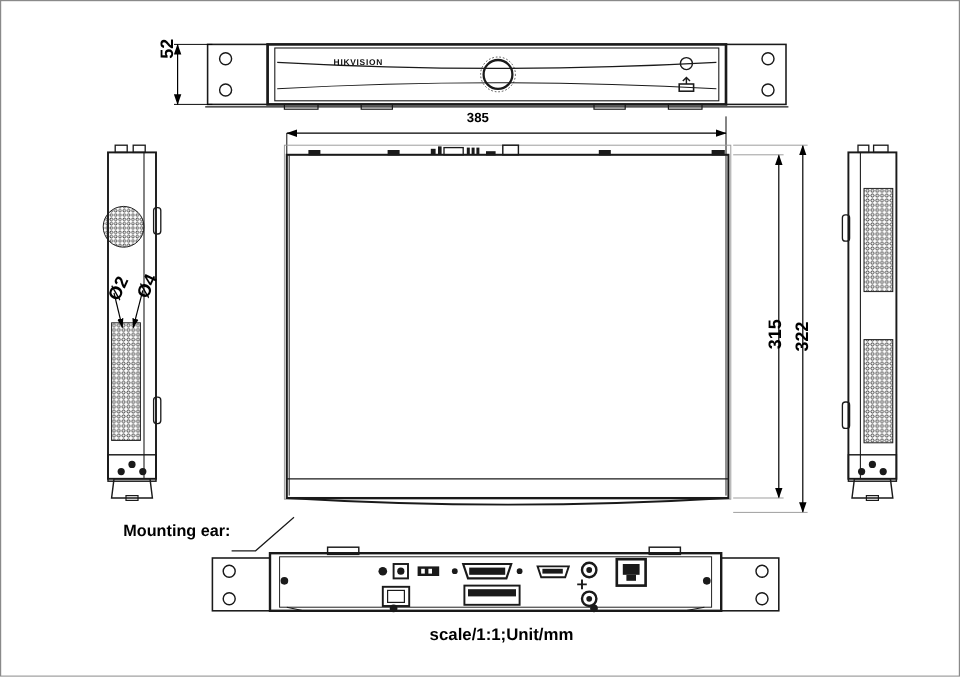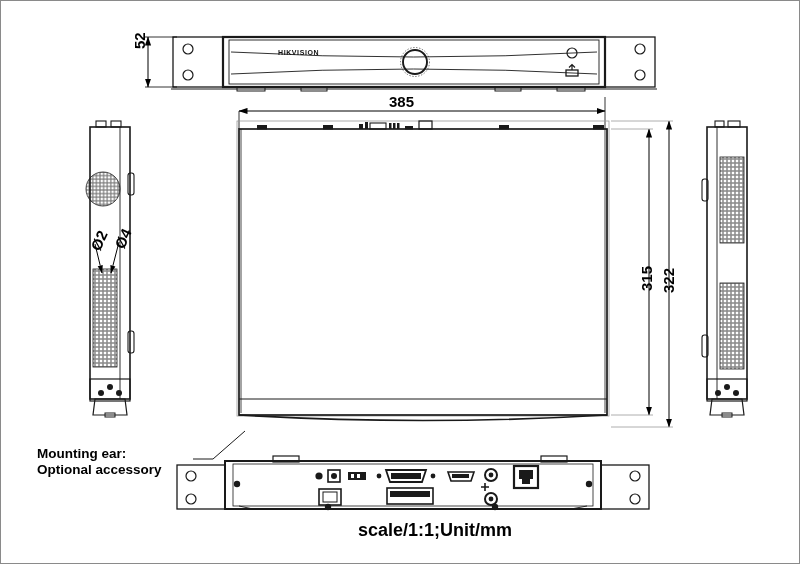--- a/index.html
+++ b/index.html
@@ -27,30 +27,30 @@
     height: 564px;
   }
   .lbl {
     position: absolute;
     font-family: "Liberation Sans", sans-serif;
     font-weight: bold;
     color: #000000;
     white-space: nowrap;
     line-height: 1.15;
   }
-  #dim-385 { left: 388px; top: 92px; font-size: 15px; }
+  #dim-385 { left: 388px; top: 92px; font-size: 11px; }
   #dim-52  { left: 130px; top: 48px; font-size: 15px; transform: rotate(-90deg); transform-origin: left top; }
   #dim-315 { left: 637px; top: 290px; font-size: 15px; transform: rotate(-90deg); transform-origin: left top; }
   #dim-322 { left: 659px; top: 292px; font-size: 15px; transform: rotate(-90deg); transform-origin: left top; }
   #dia-2   { left: 86px;  top: 245px; font-size: 15px; transform: rotate(-65deg); transform-origin: left top; }
   #dia-4   { left: 110px; top: 243px; font-size: 15px; transform: rotate(-65deg); transform-origin: left top; }
   #mount-note {
-    left: 36px; top: 445px; font-size: 13.5px; width: 155px;
-  }
-  #scale-note { left: 357px; top: 519px; font-size: 18px; text-align: center; }
+    left: 36px; top: 434px; font-size: 13.5px; text-align: right; width: 155px;
+  }
+  #scale-note { left: 357px; top: 519px; font-size: 14px; text-align: center; }
   #brand-text {
     left: 277px; top: 48px; font-size: 7px; letter-spacing: 0.6px;
     color: #111; font-weight: bold;
   }
 </style>
 </head>
 <body>
 
 <div id="canvas">
 
@@ -275,18 +275,17 @@
   <div class="lbl" id="dim-315">315</div>
 
   <div class="lbl" id="dim-322">322</div>
 
   <div class="lbl" id="dia-2">Ø2</div>
 
   <div class="lbl" id="dia-4">Ø4</div>
 
   <div class="lbl" id="mount-note">
     <div>Mounting ear:</div>
-    <div>Optional accessory</div>
   </div>
 
   <div class="lbl" id="scale-note">scale/1:1;Unit/mm</div>
 
 </div>
 
 </body></html>

